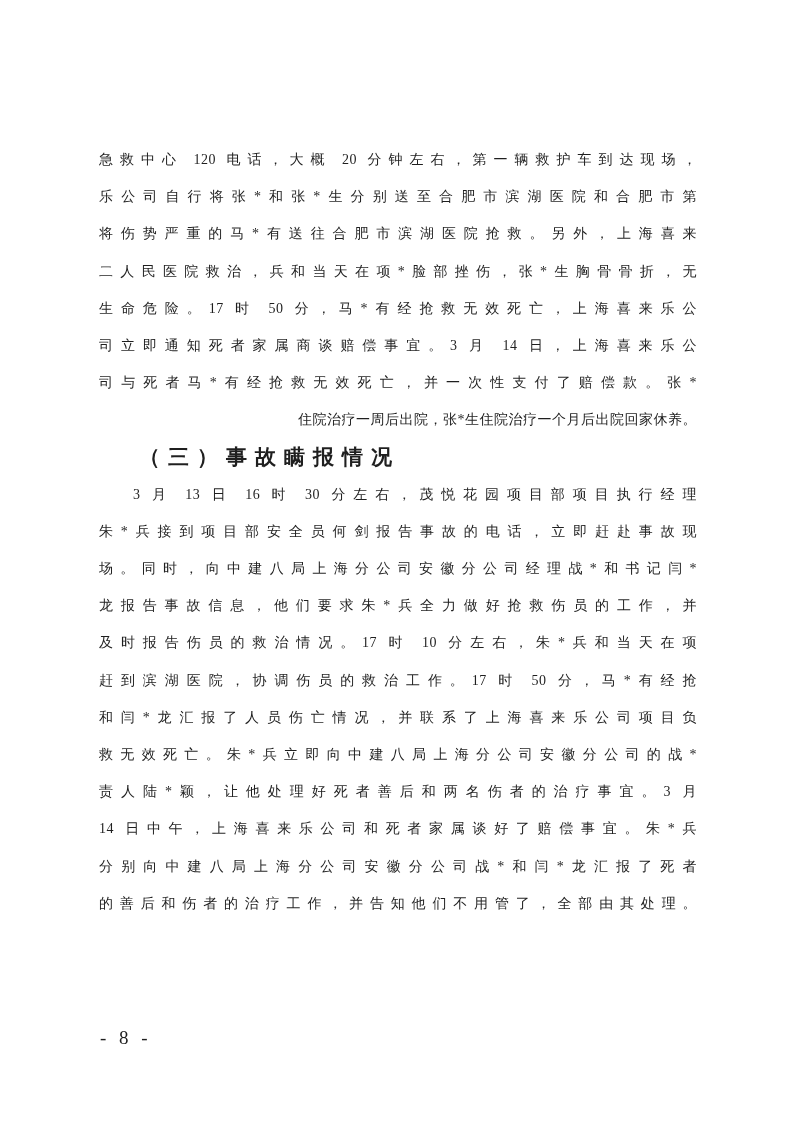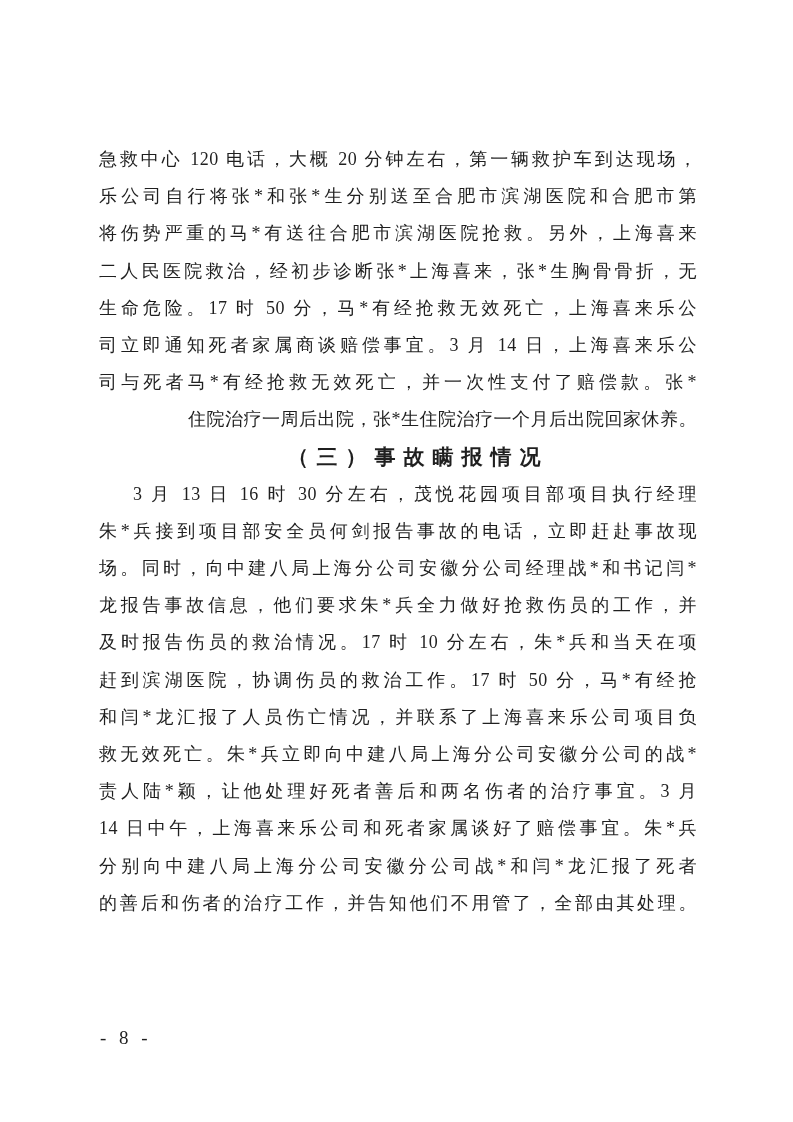--- a/index.html
+++ b/index.html
@@ -16,21 +16,21 @@
     font-family: "Liberation Serif", "DejaVu Serif", serif;
     color: #1f1f1f;
   }
   .doc {
     position: absolute;
     left: 99px;
     top: 141px;
     width: 598px;
   }
   .line {
-    font-size: 18px;
+    font-size: 14px;
     line-height: 37.2px;
     height: 37.2px;
     letter-spacing: 0.5px;
   }
   .line.body-full {
     text-align: justify;
     text-align-last: justify;
   }
   .line.body-end {
     text-align: right;
@@ -38,41 +38,41 @@
   .line.para-start {
     text-align: justify;
     text-align-last: justify;
     text-indent: 34px;
   }
   .line.heading {
     font-weight: bold;
     font-size: 21px;
     letter-spacing: 8px;
     text-indent: 40px;
-    text-align: center;
+    text-align: left;
   }
   .page-number {
     position: absolute;
     left: 100px;
     top: 1024px;
     font-size: 19px;
     line-height: 28px;
     letter-spacing: 4px;
     color: #1f1f1f;
   }
 </style>
 </head>
 <body>
 
 <div class="page">
   <div class="doc" id="doc">
       <div class="line body-full">急救中心 120 电话，大概 20 分钟左右，第一辆救护车到达现场，</div>
       <div class="line body-full">乐公司自行将张*和张*生分别送至合肥市滨湖医院和合肥市第</div>
       <div class="line body-full">将伤势严重的马*有送往合肥市滨湖医院抢救。另外，上海喜来</div>
-      <div class="line body-full">二人民医院救治，经初步诊断张*上海喜来，张*生胸骨骨折，无</div>
+      <div class="line body-full">二人民医院救治，兵和当天在项*脸部挫伤，张*生胸骨骨折，无</div>
       <div class="line body-full">生命危险。17 时 50 分，马*有经抢救无效死亡，上海喜来乐公</div>
       <div class="line body-full">司立即通知死者家属商谈赔偿事宜。3 月 14 日，上海喜来乐公</div>
       <div class="line body-full">司与死者马*有经抢救无效死亡，并一次性支付了赔偿款。张*</div>
       <div class="line body-end">住院治疗一周后出院，张*生住院治疗一个月后出院回家休养。</div>
       <div class="line heading">（三）事故瞒报情况</div>
       <div class="line para-start">3 月 13 日 16 时 30 分左右，茂悦花园项目部项目执行经理</div>
       <div class="line body-full">朱*兵接到项目部安全员何剑报告事故的电话，立即赶赴事故现</div>
       <div class="line body-full">场。同时，向中建八局上海分公司安徽分公司经理战*和书记闫*</div>
       <div class="line body-full">龙报告事故信息，他们要求朱*兵全力做好抢救伤员的工作，并</div>
       <div class="line body-full">及时报告伤员的救治情况。17 时 10 分左右，朱*兵和当天在项</div>

